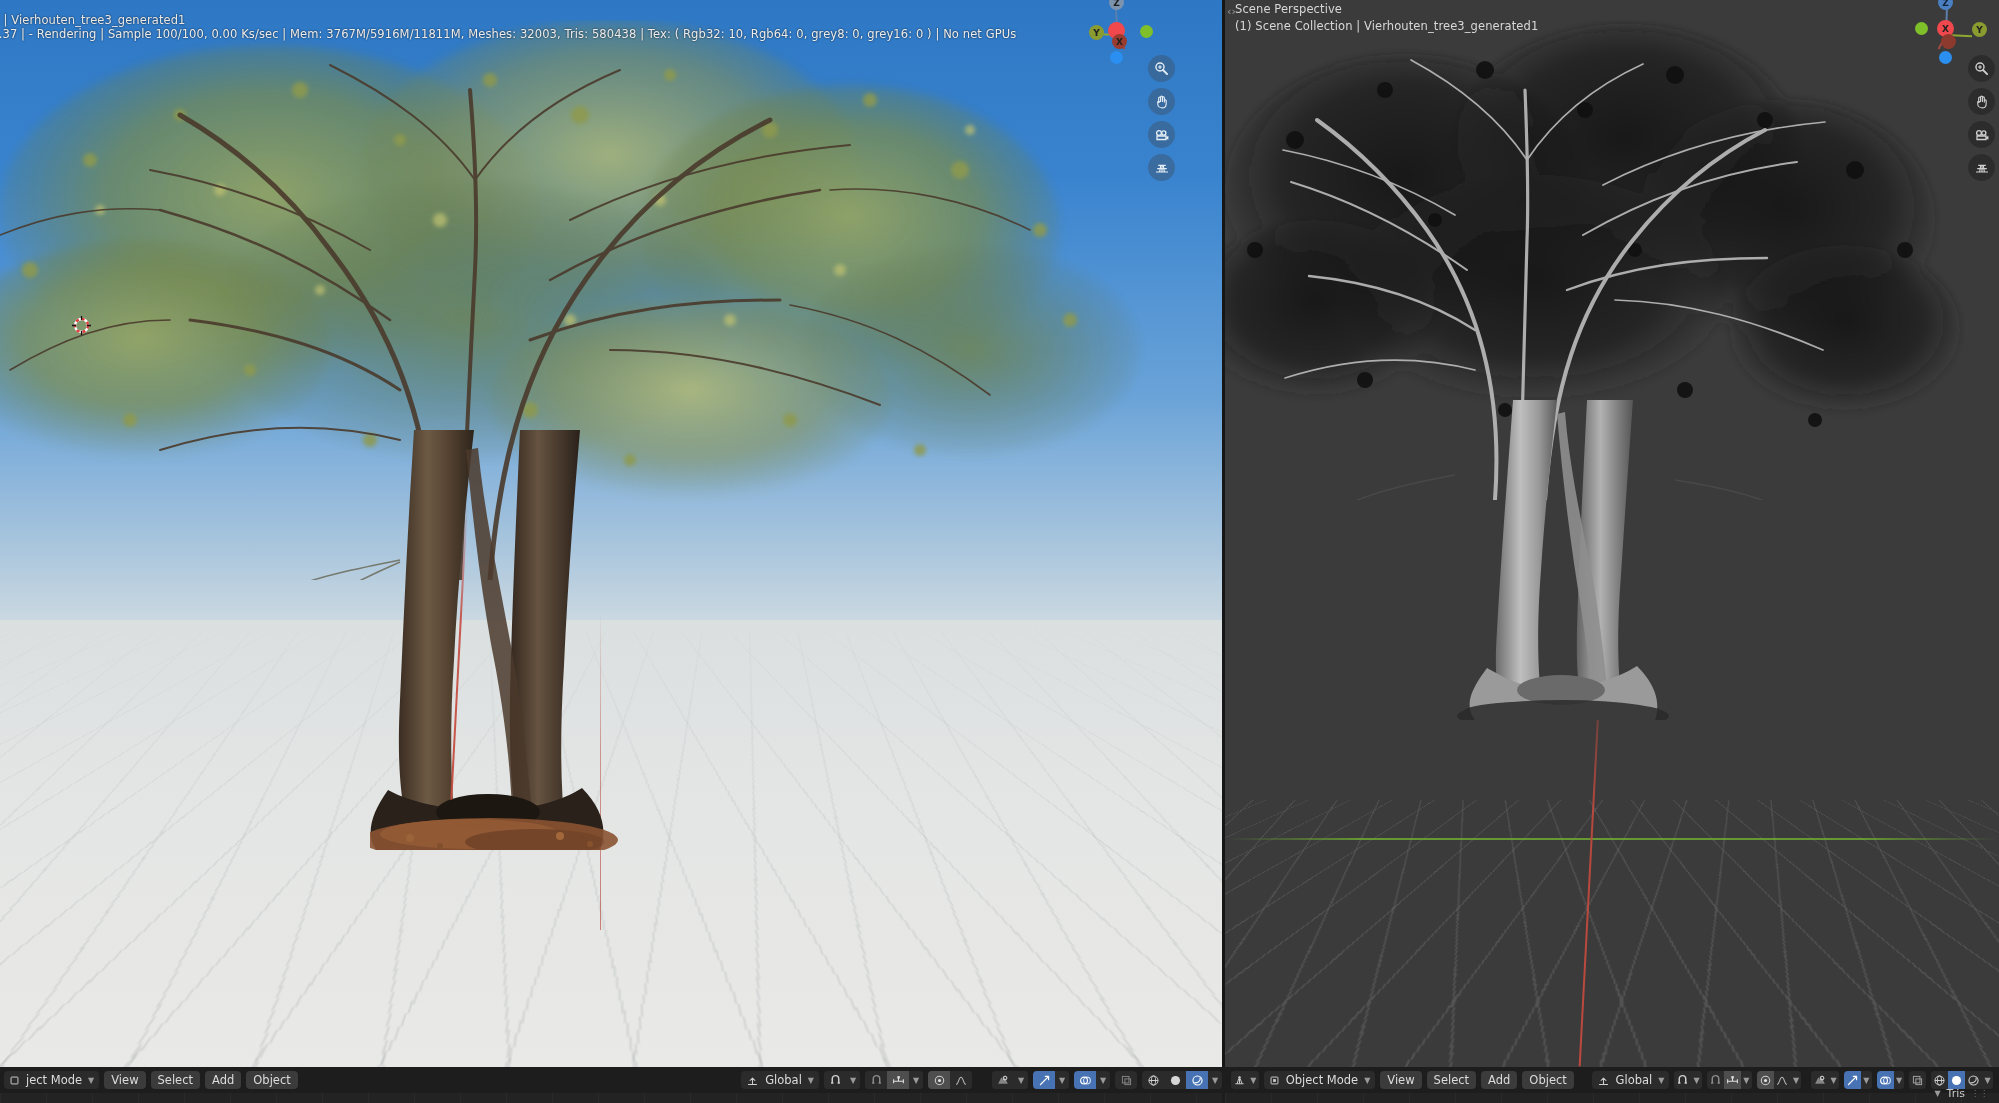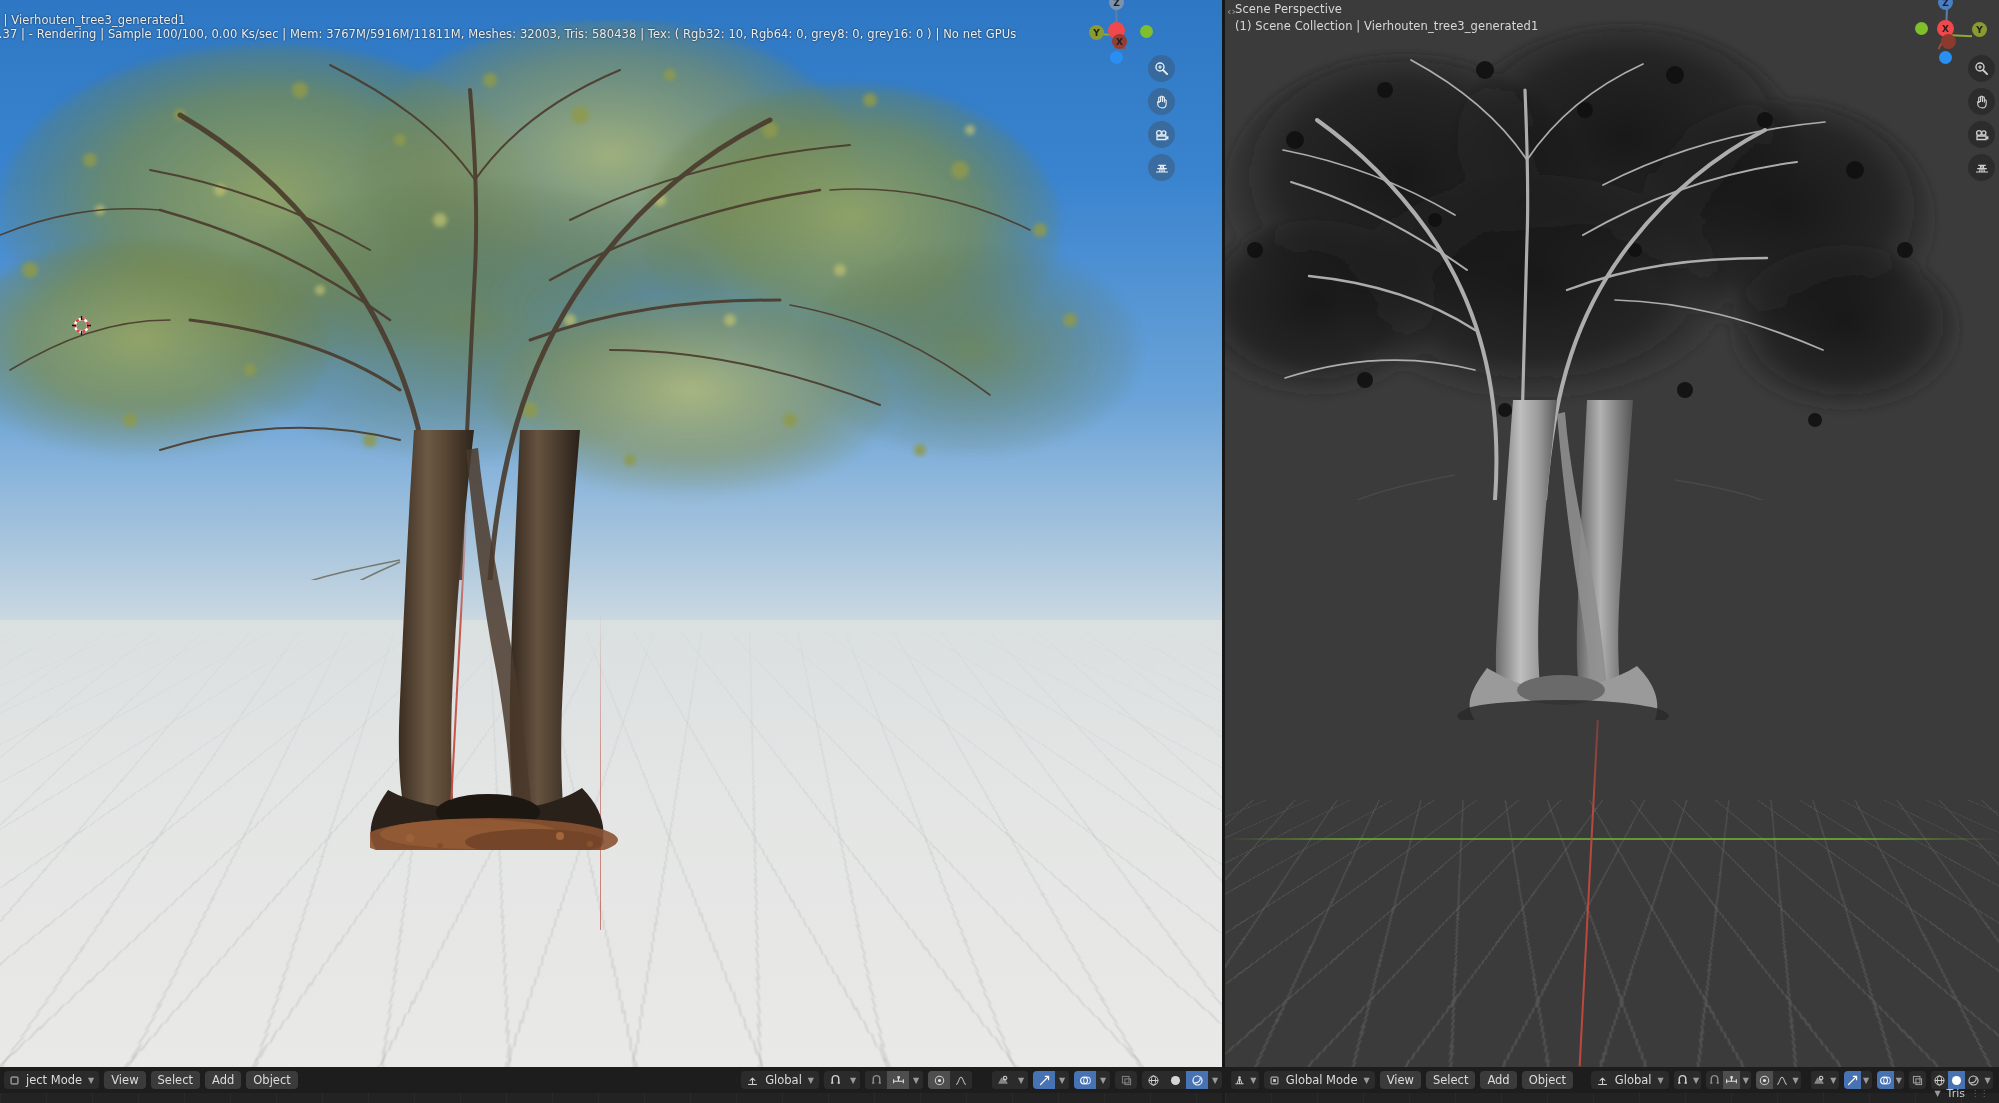--- a/index.html
+++ b/index.html
@@ -619,21 +619,21 @@
           </svg>
       </div>
       <div class="chev">▼</div>
     </div>
 
     <div class="sel">
       <svg width="11" height="11" viewBox="0 0 16 16">
           <rect x="3" y="3" width="10" height="10" rx="1" fill="none" stroke="#cfcfcf" stroke-width="1.4"></rect>
           <rect x="6" y="6" width="4" height="4" fill="#cfcfcf"></rect>
         </svg>
-      <span>Global Mode</span>
+      <span>Object Mode</span>
       <span class="cv">▼</span>
     </div>
     <div class="btn">View</div>
     <div class="btn">Select</div>
     <div class="btn">Add</div>
     <div class="btn">Object</div>
 
     <div class="gap"></div>
 
     <div class="sel">

